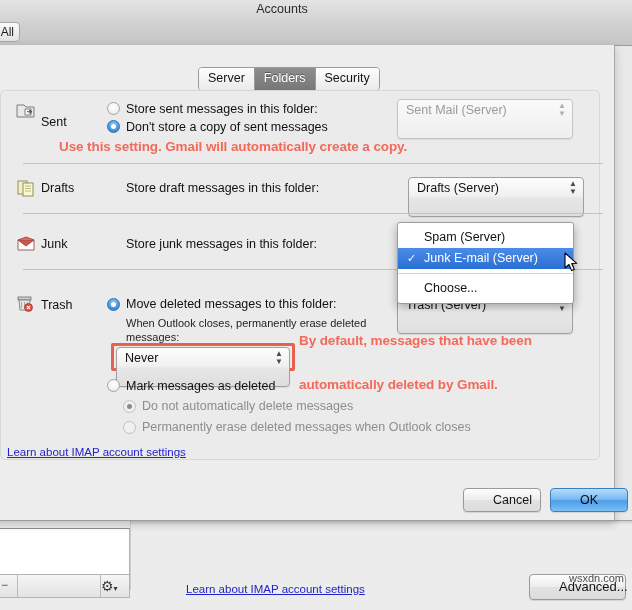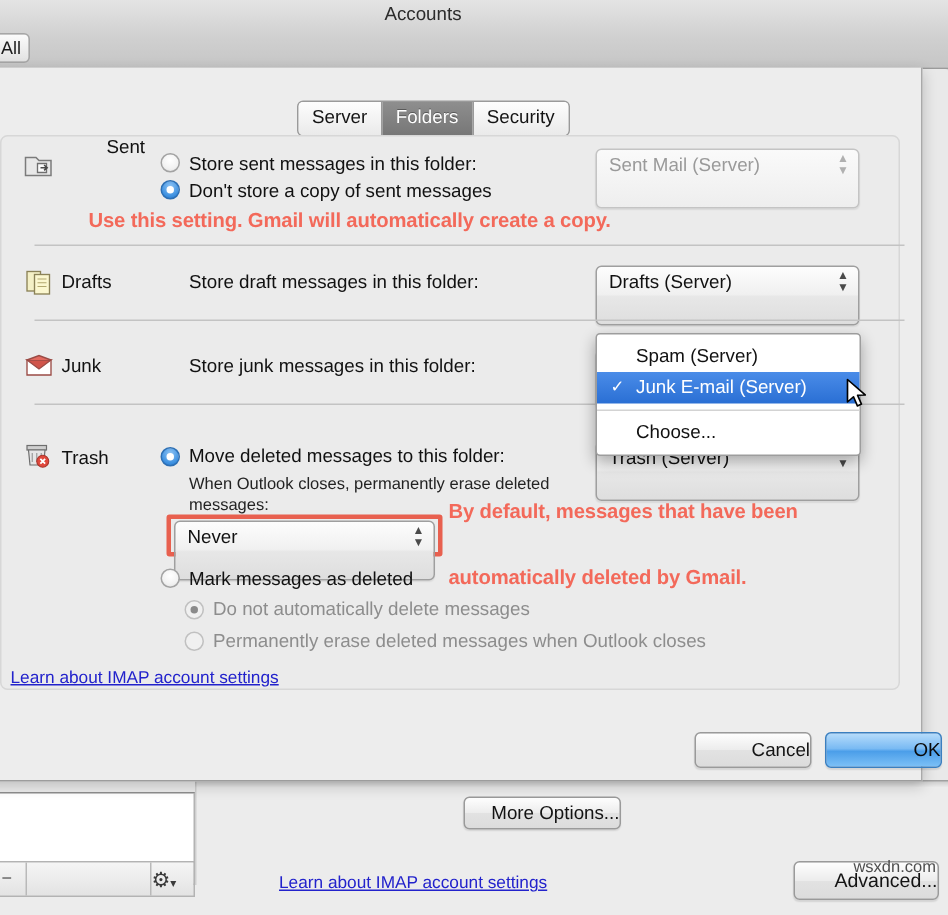--- a/index.html
+++ b/index.html
@@ -285,24 +285,25 @@
 
   
   .btn {
     position: absolute;
     height: 24px;
     border-radius: 4px;
     border: 1px solid #9a9a9a;
     background: linear-gradient(to bottom, #fefefe, #ececec 50%, #e2e2e2 51%, #dcdcdc);
     font-size: 12.5px;
     color: #131313;
-    text-align: right;
+    text-align: left;
     line-height: 22px;
     box-sizing: border-box;
     box-shadow: 0 1px 1px rgba(0,0,0,0.10);
+    padding-left: 29px;
   }
   .btn.default {
     background: linear-gradient(to bottom, #b6dcfb 0%, #79baf3 46%, #4b9ee9 54%, #7cc0f6 100%);
     border-color: #3a7fc0;
     color: #0a0a0a;
   }
 
   
   #folder-menu {
     position: absolute;
@@ -393,21 +394,20 @@
   <div class="ghost-field" style="left:370px; top:465px; width:180px;"></div>
   <div class="ghost" style="left:378px; top:469px;">smtp.gmail.com</div>
   <div class="ghost" style="left:562px; top:469px;">465</div>
 
   <div class="ghost-check" style="left:370px; top:424px;">Always use secure password</div>
   <div class="ghost-check" style="left:370px; top:496px;">Override default port</div>
   <div class="ghost-check" style="left:370px; top:520px;">Use SSL to connect (recommended)</div>
 </div>
 
 <div id="bg-lower">
-  <div class="btn" style="left:178px; top:10px; width:105px; height:22px; line-height:20px;">More Options...</div>
   <a class="link" style="left:55px; top:62px; font-size:11.5px;">Learn about IMAP account settings</a>
   <div class="btn" style="left:398px; top:53px; width:97px; height:26px; line-height:24px; font-size:13px;">Advanced...</div>
   <div id="watermark">wsxdn.com</div>
 </div>
 <div id="top-shadow-strip"></div>
 
 <div id="bg-left-pane"></div>
 <div id="bg-left-footer">
   <div id="minus-glyph">−</div>
   <div id="bg-left-footer-seg"></div>
@@ -427,21 +427,21 @@
     <div class="tab">Security</div>
   </div>
 
   <div id="settings-box">
 
     <svg class="row-icon" style="left:15px; top:10px;" viewBox="0 0 20 18">
       <path d="M1 4 h7 l2 2 h8 v10 H1 Z" fill="#e8e8e8" stroke="#7b7b7b" stroke-width="1"></path>
       <path d="M9 8 h6 v6 H9 Z" fill="#fafafa" stroke="#6f6f6f" stroke-width="0.9"></path>
       <path d="M11 10.8 h4 M13.4 9 l2 1.8 l-2 1.8" fill="none" stroke="#4a4a4a" stroke-width="1.1"></path>
     </svg>
-    <div class="row-label" style="left:40px; top:0;margin-left:30px;">Sent</div>
+    <div class="row-label" style="left:40px; top:24px;">Sent</div>
 
     <div class="radio" style="left:106px; top:11px;"></div>
     <div class="field-label" style="left:125px; top:11px;">Store sent messages in this folder:</div>
 
     <div class="popup disabled" style="left:396px; top:8px; width:176px;">
       <span>Sent Mail (Server)</span>
       <span class="arrows">▲<br>▼</span>
     </div>
 
     <div class="radio on blue" style="left:106px; top:29px;"></div>
@@ -451,21 +451,21 @@
 
     <div class="divider" style="top:72px;"></div>
 
     <svg class="row-icon" style="left:15px; top:88px;" viewBox="0 0 20 18">
       <rect x="2" y="2" width="9" height="13" fill="#f4f0c6" stroke="#8b8257" stroke-width="0.9"></rect>
       <rect x="7" y="4" width="10" height="13" fill="#fbf7cf" stroke="#8b8257" stroke-width="0.9"></rect>
       <path d="M9 7 h6 M9 9.5 h6 M9 12 h6" stroke="#b2a86f" stroke-width="0.8"></path>
     </svg>
     <div class="row-label" style="left:40px; top:90px;">Drafts</div>
     <div class="field-label" style="left:125px; top:90px;">Store draft messages in this folder:</div>
-    <div class="popup" style="left:396px; top:86px; width:176px;">
+    <div class="popup" style="left:407px; top:86px; width:176px;">
       <span>Drafts (Server)</span>
       <span class="arrows">▲<br>▼</span>
     </div>
 
     <div class="divider" style="top:122px;"></div>
 
     <svg class="row-icon" style="left:15px; top:143px;" viewBox="0 0 20 18">
       <path d="M2 6 h16 v10 H2 Z" fill="#ffffff" stroke="#9a4b45" stroke-width="0.9"></path>
       <path d="M2 6 l8 6 l8 -6 Z" fill="#d0544a" stroke="#9a4b45" stroke-width="0.9"></path>
       <path d="M2 6 l8 -3 l8 3" fill="#e2695f" stroke="#9a4b45" stroke-width="0.9"></path>

